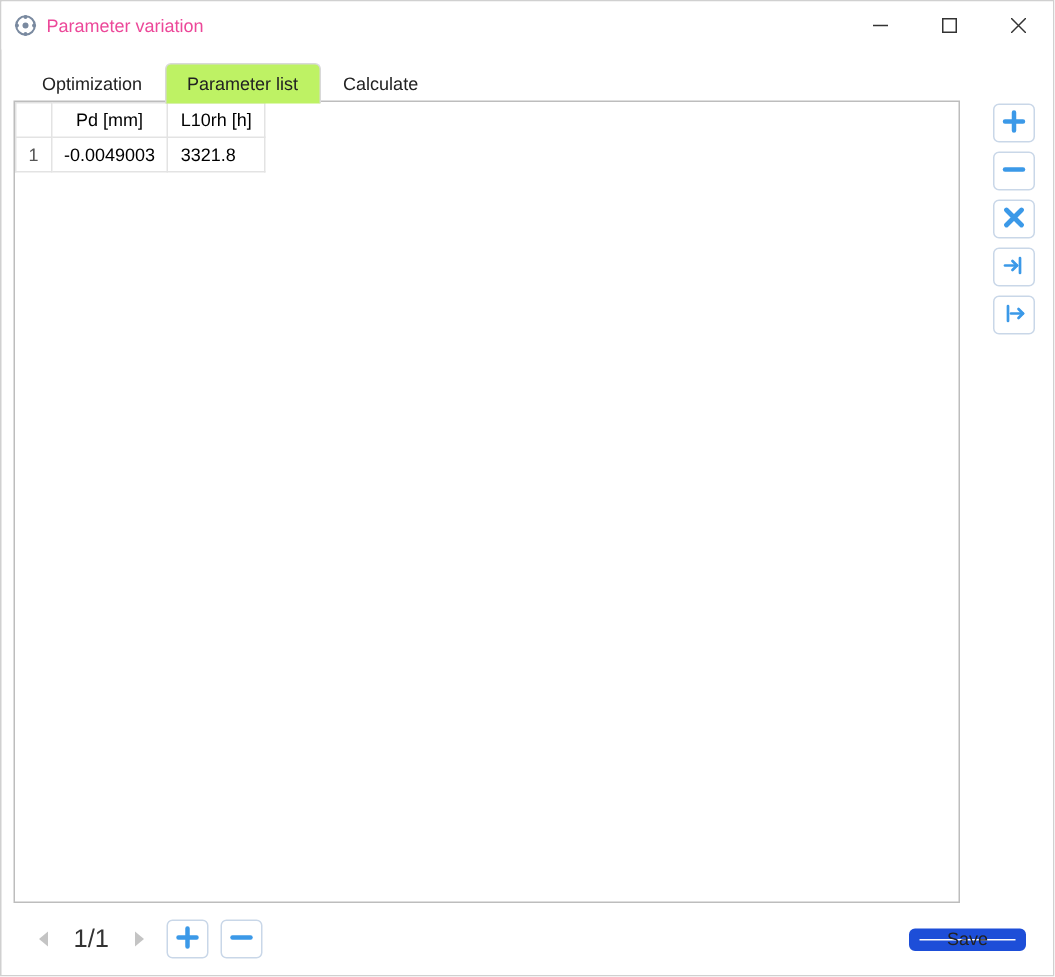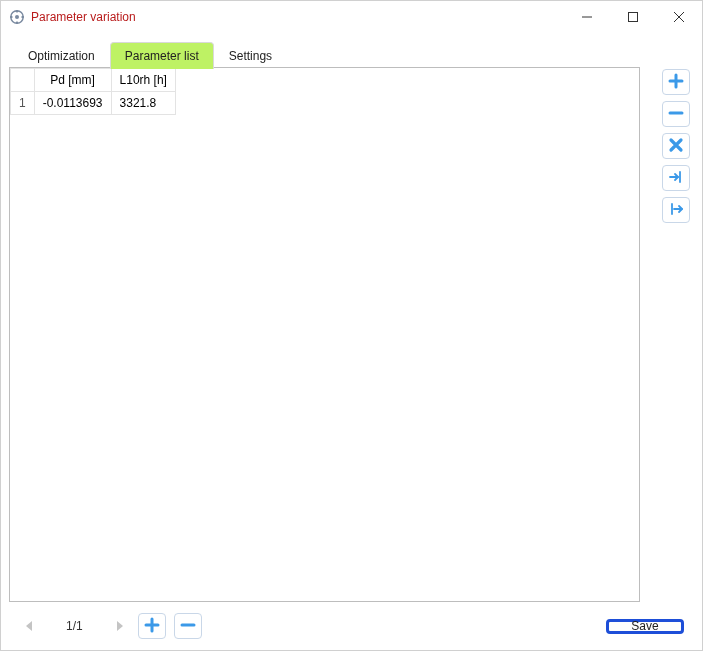--- a/index.html
+++ b/index.html
@@ -29,21 +29,21 @@
   .titlebar .app-icon {
     width: 16px; height: 16px;
     margin-right: 6px;
     display: inline-flex;
     align-items: center;
     justify-content: center;
   }
   .titlebar .title {
     flex: 1;
     font-size: 12px;
-    color: #b91c1c;
+    color: #ec4899;
   }
   .titlebar .win-controls {
     display: flex;
     height: 100%;
   }
   .titlebar .win-btn {
     width: 46px;
     height: 32px;
     display: flex;
     align-items: center;
@@ -151,26 +151,26 @@
   .nav-seg {
     display: flex;
     align-items: center;
     gap: 6px;
   }
   .nav-arrow {
     width: 22px; height: 22px;
     display: flex; align-items: center; justify-content: center;
     color: #9aa0a6;
   }
-  .page-ind { font-size: 12px; color: #333; margin: 0 19px; text-align: right; }
+  .page-ind { font-size: 17px; color: #333; margin: 0 2px; text-align: right; }
   .footer .spacer { flex: 1; }
   .btn {
     min-width: 78px;
     height: 15px;
-    border: 3px solid #1d4ed8;
+    border: 7px solid #1d4ed8;
     border-radius: 4px;
     background: #fdfdfd;
     display: flex;
     align-items: center;
     justify-content: center;
     padding: 0 12px;
     font-size: 12px;
     color: #222;
     cursor: default;
   }
@@ -208,38 +208,38 @@
             <path d="M0 0l10 10M10 0L0 10" stroke="#333" stroke-width="1"></path>
           </svg>
       </div>
     </div>
   </div>
 
   <div class="client">
     <div class="tabs">
       <div class="tab">Optimization</div>
       <div class="tab active">Parameter list</div>
-      <div class="tab">Settings</div>
+      <div class="tab">Calculate</div>
     </div>
 
     <div class="workarea">
       <div class="panel-border">
         <div class="table-wrap">
           <table class="grid">
             <thead>
               <tr>
                 <th class="corner"></th>
                 <th>Pd [mm]</th>
                 <th>L10rh [h]</th>
               </tr>
             </thead>
             <tbody>
               <tr>
                 <td class="rownum">1</td>
-                <td>-0.0113693</td>
+                <td>-0.0049003</td>
                 <td>3321.8</td>
               </tr>
             </tbody>
           </table>
         </div>
       </div>
 
       <div class="side-tools">
         <div class="icon-btn">
           <span>

